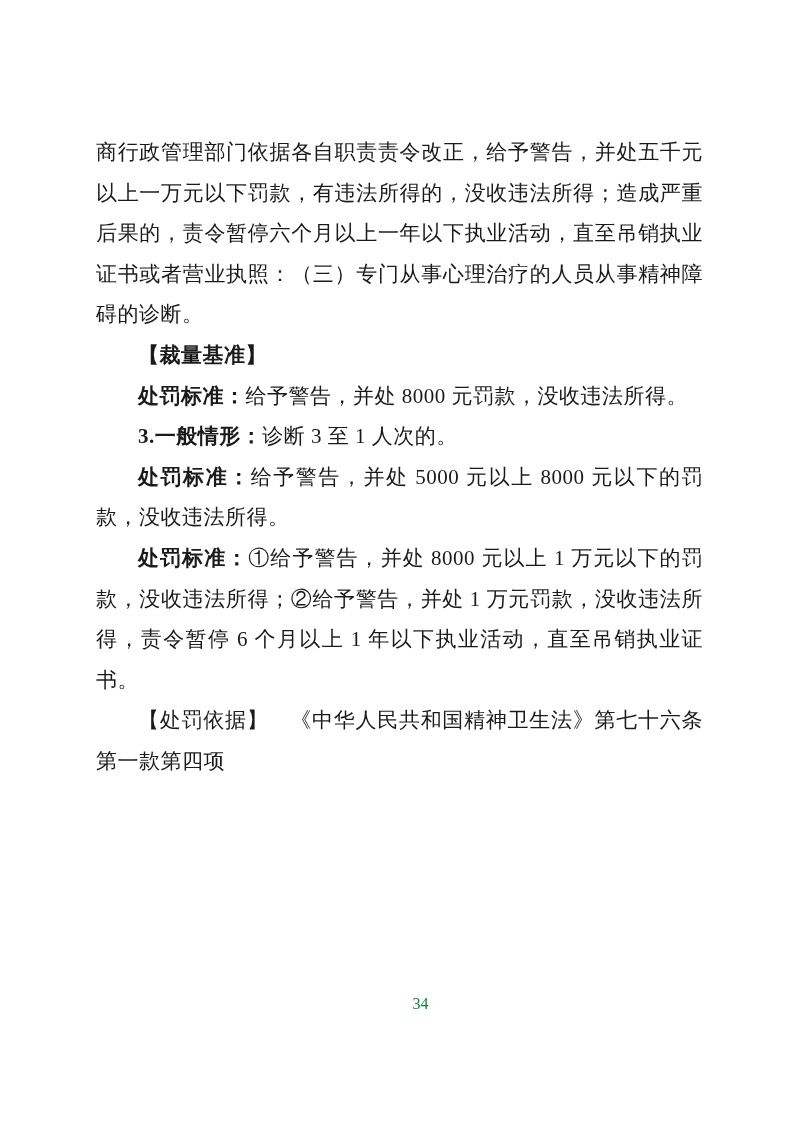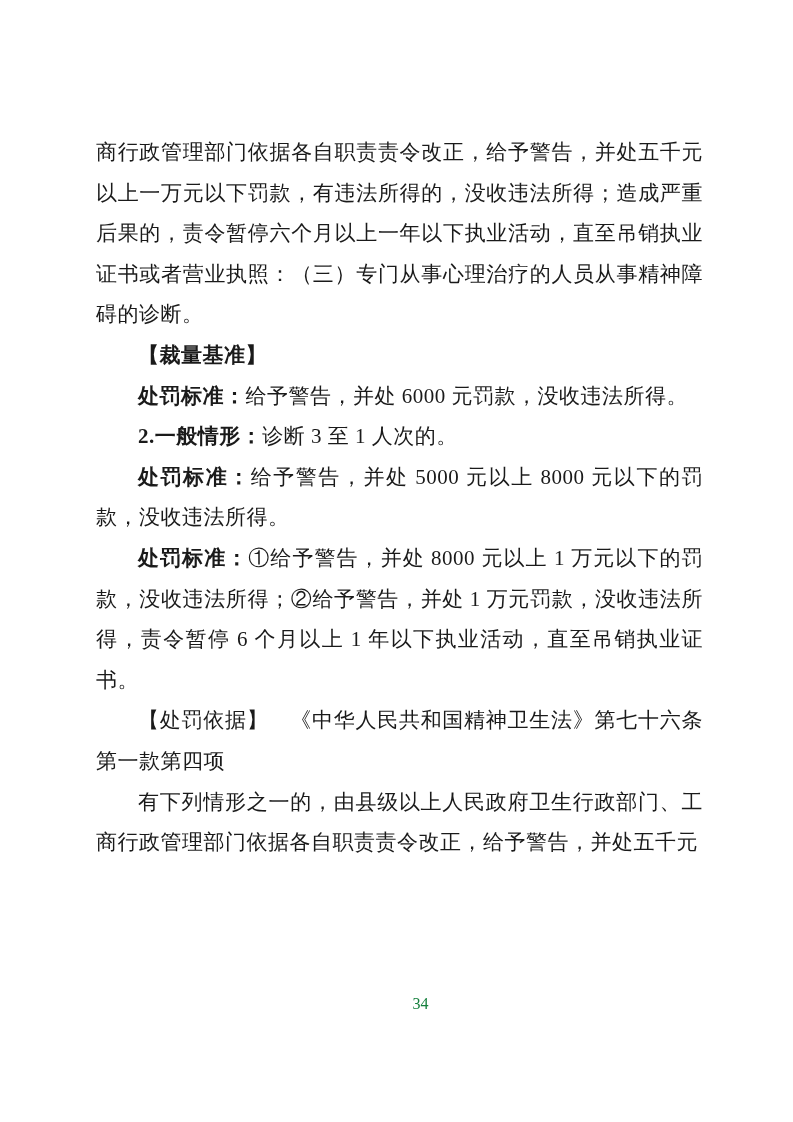--- a/index.html
+++ b/index.html
@@ -56,30 +56,29 @@
 <body>
 
 <div class="page">
   <div class="content">
 
     <p class="para"><span class="run label"></span><span class="run">商行政管理部门依据各自职责责令改正，给予警告，并处五千元以上一万元以下罚款，有违法所得的，没收违法所得；造成严重后果的，责令暂停六个月以上一年以下执业活动，直至吊销执业证书或者营业执照：（三）专门从事心理治疗的人员从事精神障碍的诊断。</span></p>
 
     <p class="para indent"><span class="run label">【裁量基准】</span><span class="run"></span></p>
 
 
-    <p class="para indent"><span class="run label">处罚标准：</span><span class="run">给予警告，并处 6000 元罚款，没收违法所得。</span></p>
+    <p class="para indent"><span class="run label">处罚标准：</span><span class="run">给予警告，并处 8000 元罚款，没收违法所得。</span></p>
 
-    <p class="para indent"><span class="run label">2.一般情形：</span><span class="run">诊断 3 至 1 人次的。</span></p>
+    <p class="para indent"><span class="run label">3.一般情形：</span><span class="run">诊断 3 至 1 人次的。</span></p>
 
     <p class="para indent"><span class="run label">处罚标准：</span><span class="run">给予警告，并处 5000 元以上 8000 元以下的罚款，没收违法所得。</span></p>
 
 
     <p class="para indent"><span class="run label">处罚标准：</span><span class="run">①给予警告，并处 8000 元以上 1 万元以下的罚款，没收违法所得；②给予警告，并处 1 万元罚款，没收违法所得，责令暂停 6 个月以上 1 年以下执业活动，直至吊销执业证书。</span></p>
 
 
     <p class="para indent all-bold"><span class="run label">【处罚依据】</span><span class="run">　《中华人民共和国精神卫生法》第七十六条第一款第四项</span></p>
 
-    <p class="para indent"><span class="run label"></span><span class="run">有下列情形之一的，由县级以上人民政府卫生行政部门、工商行政管理部门依据各自职责责令改正，给予警告，并处五千元</span></p>
 
   </div>
 
   <div class="footer">34</div>
 </div>
 
 </body></html>

